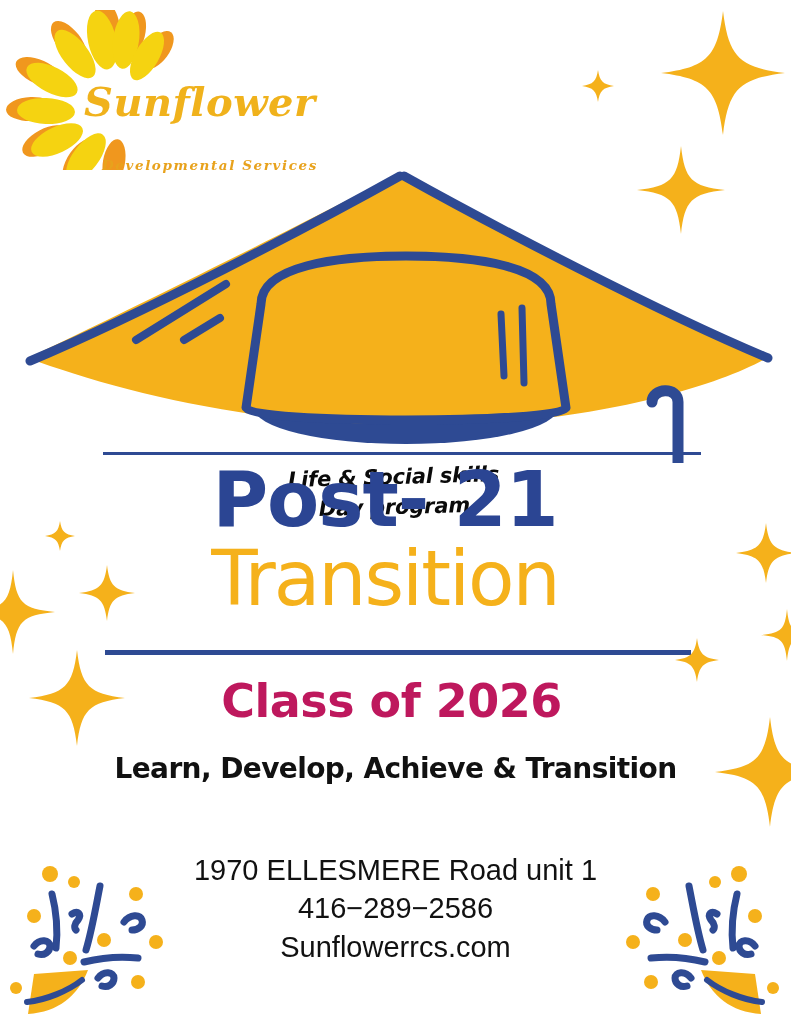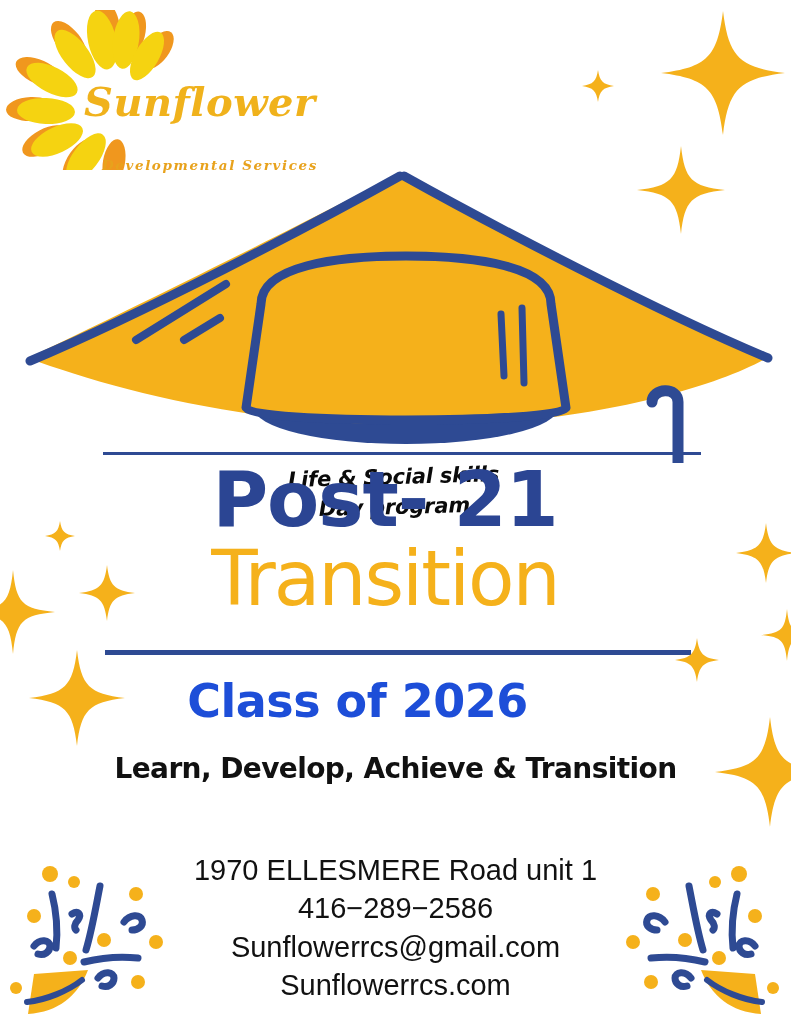--- a/index.html
+++ b/index.html
@@ -130,22 +130,23 @@
   #class-of {
     position: absolute;
     left: 0;
     top: 678px;
     width: 715px;
     text-align: center;
     font-family: "DejaVu Sans", sans-serif;
     font-weight: 700;
     font-size: 46px;
     line-height: 1;
-    color: #1d4ed8;
+    color: #be185d;
     letter-spacing: -0.5px;
+    padding-left: 34px;
   }
   #tagline {
     position: absolute;
     left: 0;
     top: 755px;
     width: 791px;
     text-align: center;
     font-family: "DejaVu Sans", sans-serif;
     font-weight: 700;
     font-size: 28px;
@@ -272,21 +273,20 @@
     <div class="head-line1">Post- 21</div>
     <div class="head-line2">Transition</div>
   </div>
 
   <div id="class-of">Class of 2026</div>
   <div id="tagline">Learn, Develop, Achieve &amp; Transition</div>
 
   <div id="contact">
     <div class="contact-address">1970 ELLESMERE Road unit 1</div>
     <div class="contact-phone">416−289−2586</div>
-    <div class="contact-email">Sunflowerrcs@gmail.com</div>
     <div class="contact-web">Sunflowerrcs.com</div>
   </div>
 
   <div id="sparkles">
     <svg viewBox="0 0 791 1024">
         <path d="M 598 70 C 599.68 81.2 602.8 84.32 614 86 C 602.8 87.68 599.68 90.8 598 102 C 596.32 90.8 593.2 87.68 582 86 C 593.2 84.32 596.32 81.2 598 70 Z" fill="#F5B11B"></path>
         <path d="M 723 11 C 728.642 56.879999999999995 739.12 67.358 785 73 C 739.12 78.642 728.642 89.12 723 135 C 717.358 89.12 706.88 78.642 661 73 C 706.88 67.358 717.358 56.879999999999995 723 11 Z" fill="#F5B11B"></path>
         <path d="M 681 146 C 684.696 179.44 691.56 186.304 725 190 C 691.56 193.696 684.696 200.56 681 234 C 677.304 200.56 670.44 193.696 637 190 C 670.44 186.304 677.304 179.44 681 146 Z" fill="#F5B11B"></path>
         <path d="M 60 521 C 61.575 531.5 64.5 534.425 75 536 C 64.5 537.575 61.575 540.5 60 551 C 58.425 540.5 55.5 537.575 45 536 C 55.5 534.425 58.425 531.5 60 521 Z" fill="#F5B11B"></path>
         <path d="M 107 565 C 109.548 585.72 114.28 590.452 135 593 C 114.28 595.548 109.548 600.28 107 621 C 104.452 600.28 99.72 595.548 79 593 C 99.72 590.452 104.452 585.72 107 565 Z" fill="#F5B11B"></path>

